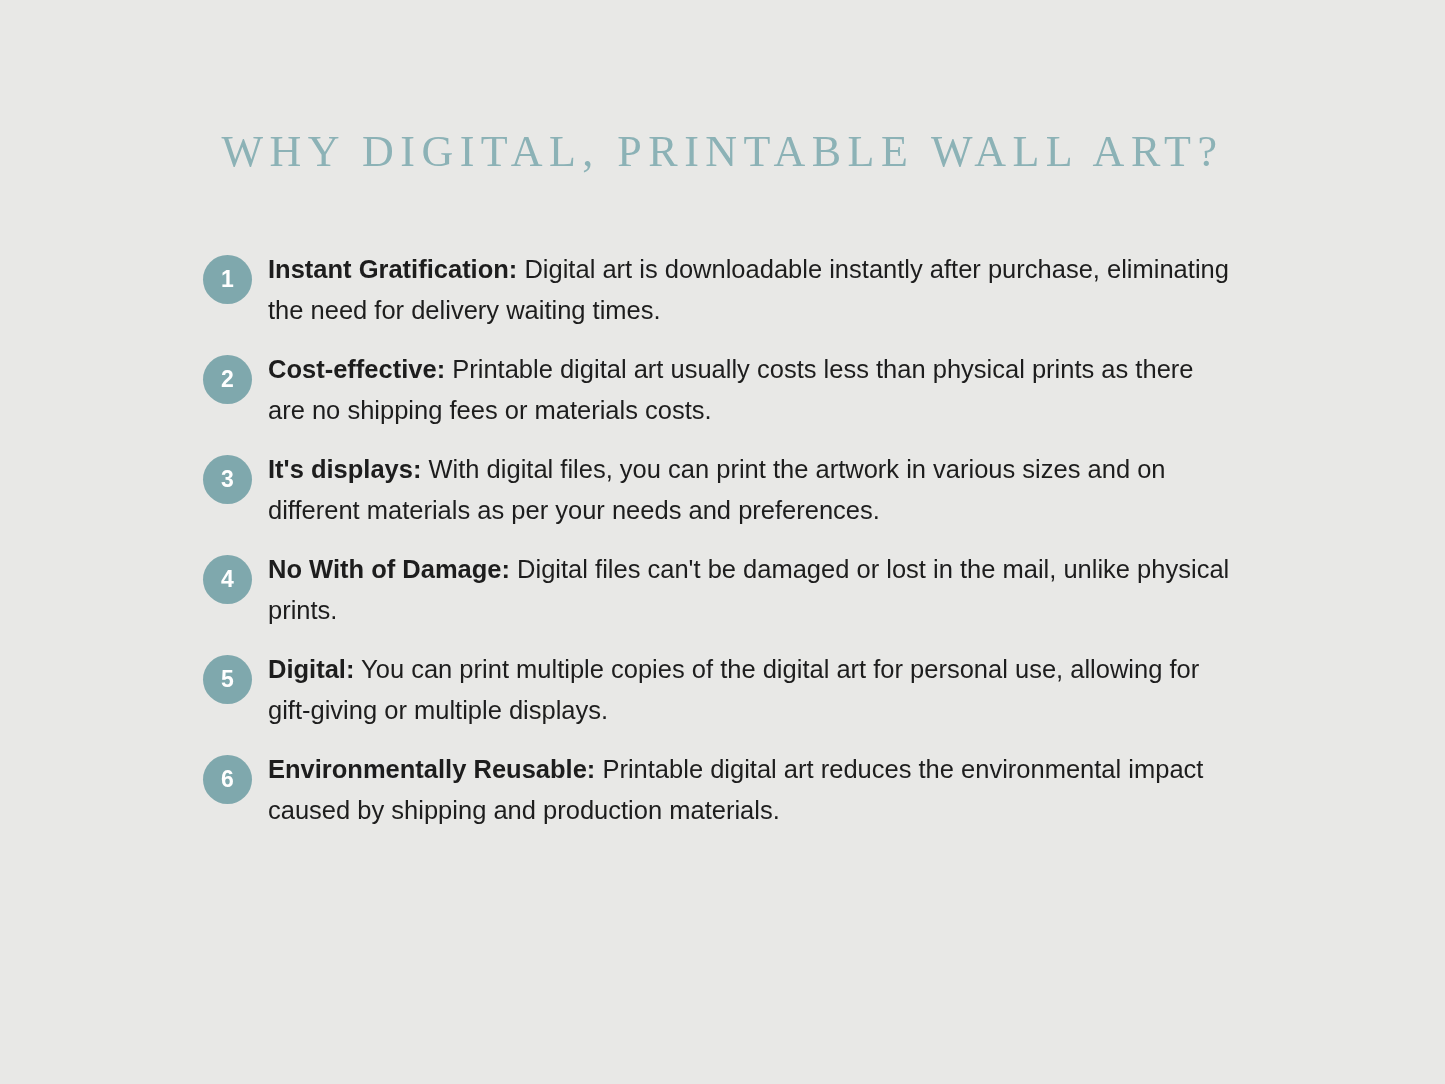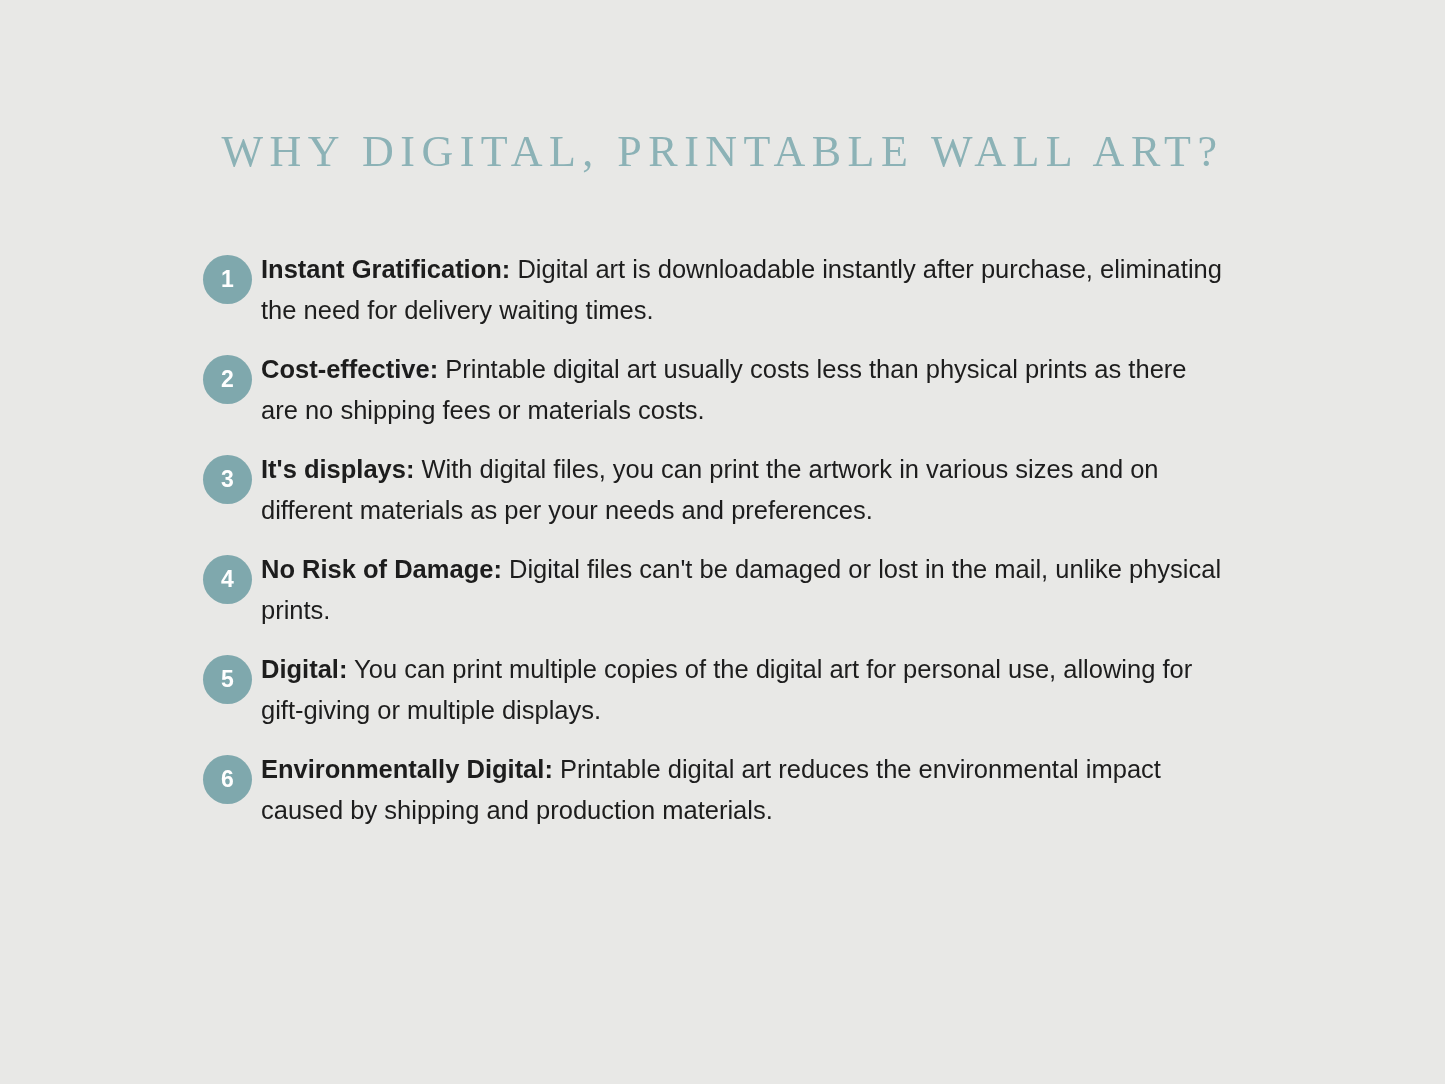--- a/index.html
+++ b/index.html
@@ -54,21 +54,21 @@
     color: #ffffff;
     font-family: "Liberation Sans", sans-serif;
     font-size: 23px;
     font-weight: bold;
     display: flex;
     align-items: center;
     justify-content: center;
     margin-top: 6px;
   }
   .body {
-    margin-left: 9px;
+    margin-left: 16px;
     font-size: 25.5px;
     line-height: 41px;
     color: #1d1d1d;
     font-family: "Liberation Sans", sans-serif;
     max-width: 965px;
   }
   .body .lead {
     font-weight: bold;
   }
 </style>
@@ -98,32 +98,32 @@
     <div class="item">
       <div class="badge">3</div>
       <div class="body">
         <span class="lead">It's displays:</span><span> With digital files, you can print the artwork in various sizes and on different materials as per your needs and preferences.</span>
       </div>
     </div>
 
     <div class="item">
       <div class="badge">4</div>
       <div class="body">
-        <span class="lead">No Risk of Damage:</span><span> Digital files can't be damaged or lost in the mail, unlike physical prints.</span>
+        <span class="lead">No With of Damage:</span><span> Digital files can't be damaged or lost in the mail, unlike physical prints.</span>
       </div>
     </div>
 
     <div class="item">
       <div class="badge">5</div>
       <div class="body">
         <span class="lead">Digital:</span><span> You can print multiple copies of the digital art for personal use, allowing for gift-giving or multiple displays.</span>
       </div>
     </div>
 
     <div class="item">
       <div class="badge">6</div>
       <div class="body">
-        <span class="lead">Environmentally Digital:</span><span> Printable digital art reduces the environmental impact caused by shipping and production materials.</span>
+        <span class="lead">Environmentally Reusable:</span><span> Printable digital art reduces the environmental impact caused by shipping and production materials.</span>
       </div>
     </div>
 
   </div>
 </div>
 
 </body></html>

